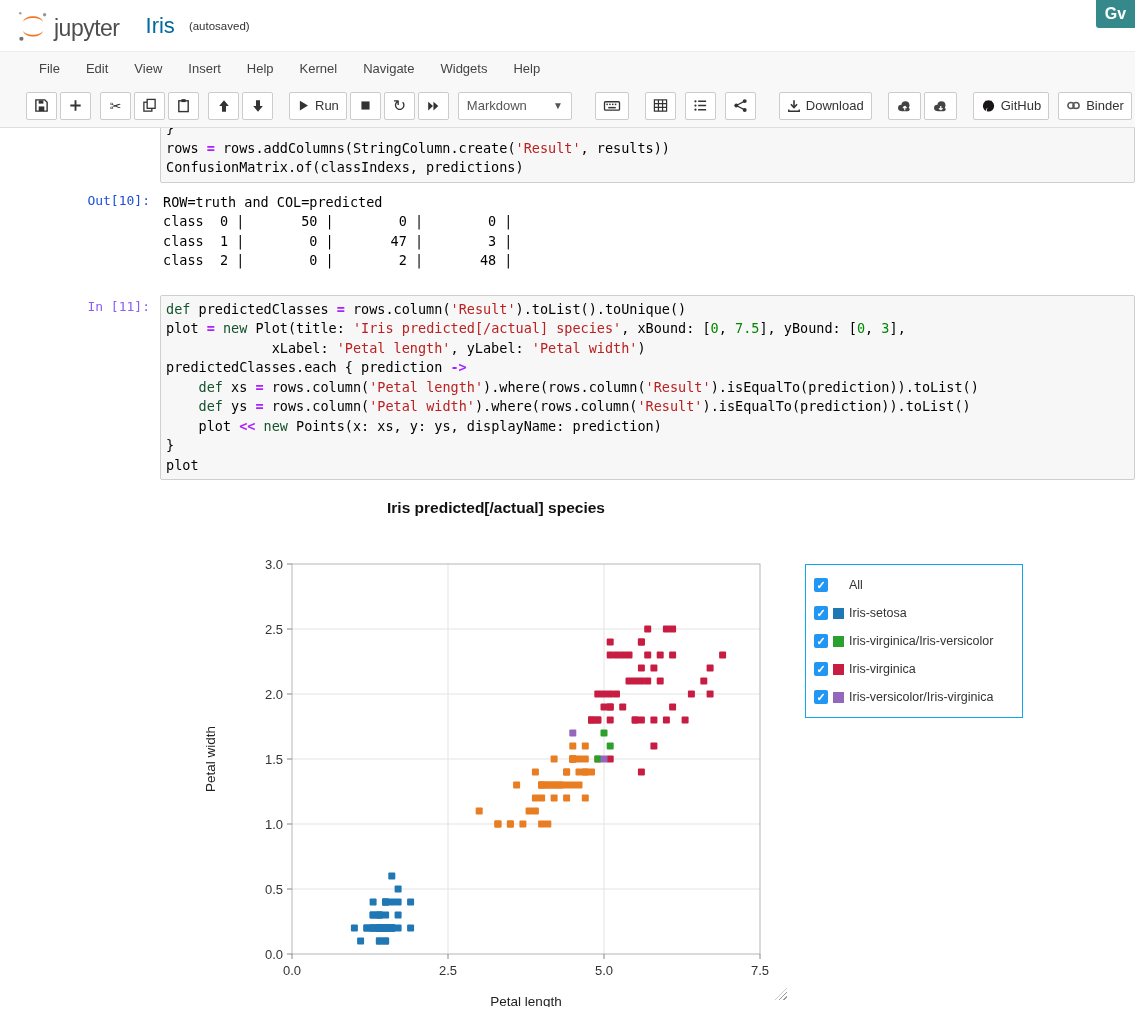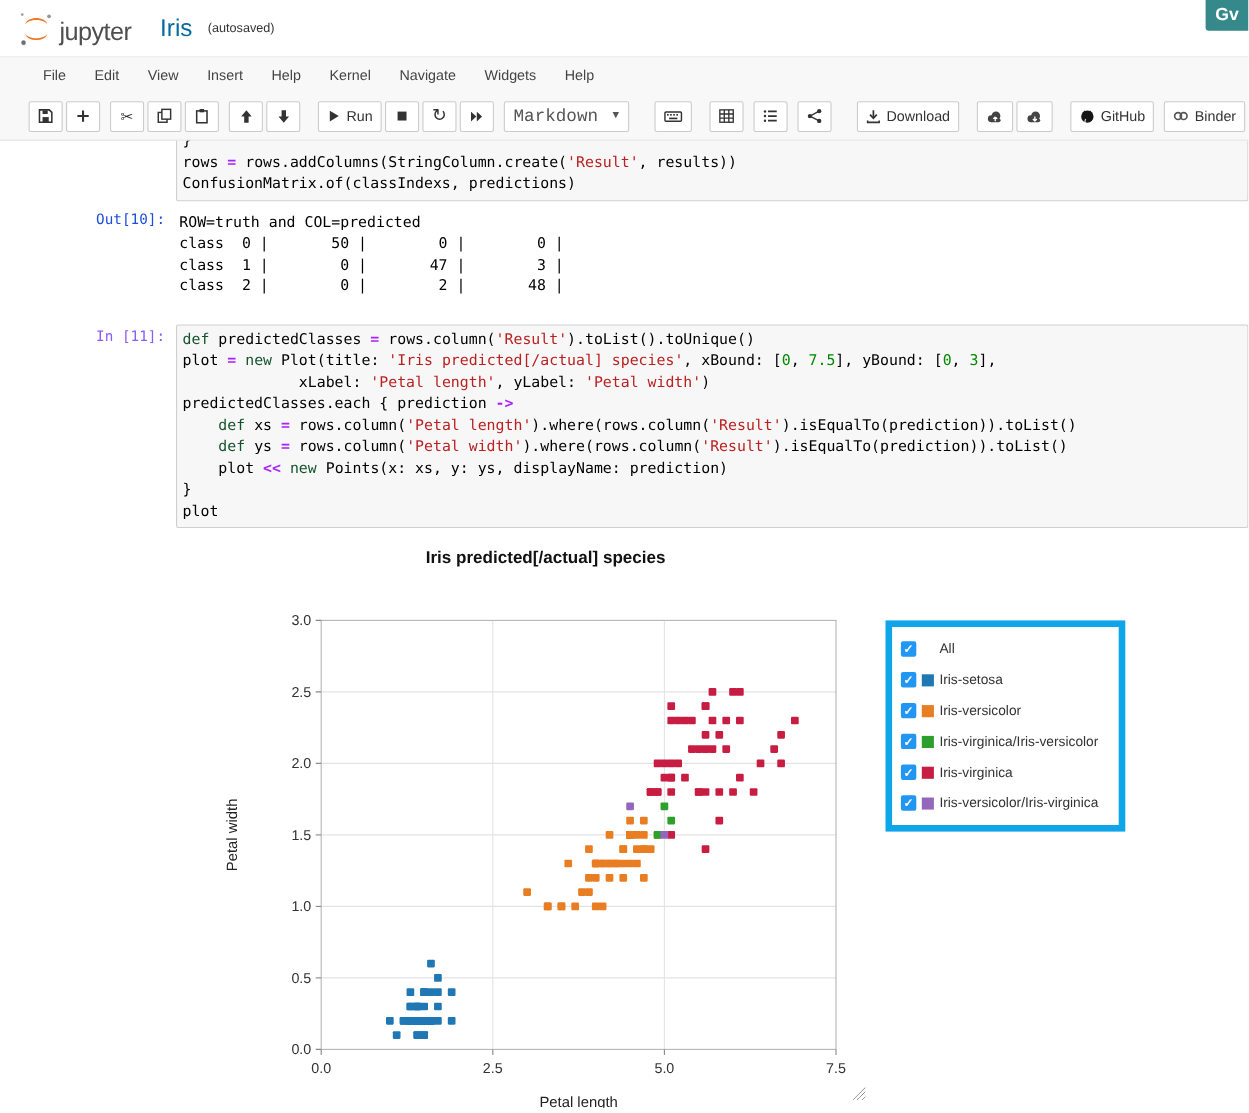--- a/index.html
+++ b/index.html
@@ -22,22 +22,22 @@
   .menu-item { padding:5px 13px; font-size:13px; color:#444; cursor:pointer; }
   .toolbar { height:43px; display:flex; align-items:center; padding-left:26px; }
   .tb { display:inline-flex; align-items:center; justify-content:center; gap:5px; height:28px; min-width:31px;
         padding:0 7px; background:#fff; border:1px solid #ccc; border-radius:2px;
         font-family:"Liberation Sans",sans-serif; font-size:13px; color:#333; margin-right:3px; cursor:pointer; }
   .uni { font-size:14px; line-height:1; color:#333; }
   .gap-s { display:inline-block; width:6px; }
   .gap-m { display:inline-block; width:13px; }
   .gap-l { display:inline-block; width:20px; }
   .select { display:inline-flex; align-items:center; justify-content:space-between; width:114px; height:28px;
-            padding:0 8px; background:#fff; border:1px solid #ccc; border-radius:2px; font-size:16px; color:#555;
-            margin:0 3px 0 6px; cursor:pointer;font-family:Liberation Mono, monospace; }
+            padding:0 8px; background:#fff; border:1px solid #ccc; border-radius:2px; font-size:13px; color:#555;
+            margin:0 3px 0 6px; cursor:pointer; }
   .caret { font-size:10px; color:#555; }
   .caret::after { content:"▼"; }
 
   
   .notebook { height:885px; overflow:hidden; background:#fff; }
   .cell-row { display:flex; }
   .prompt { flex:none; width:160px; text-align:right; padding:4px 10px 0 0;
             font-family:"DejaVu Sans Mono",monospace; font-size:13px; white-space:nowrap; }
   .prompt.in  { color:#8b5cf6; }
   .prompt.out { color:#1d4ed8; }
@@ -56,21 +56,21 @@
   .row-in11 { margin-top:24px; }
 
   
   .plot-output { position:relative; height:531px; }
   .plot-title { position:absolute; left:30px; top:19px; width:612px; text-align:center;
                 font-size:15.5px; font-weight:bold; color:#111; }
   .plot-svg { position:absolute; left:25px; top:59px; }
   .tick   { font-family:"Liberation Sans",sans-serif; font-size:13px; fill:#333; }
   .axlabel{ font-family:"Liberation Sans",sans-serif; font-size:13.5px; fill:#222; }
   .legend { position:absolute; left:645px; top:84px; width:218px; background:#fff;
-            border:6px solid #0ea5e9; padding:6px 0 6px 8px; }
+            border:1px solid #0ea5e9; padding:6px 0 6px 8px; }
   .lg-row { display:flex; align-items:center; height:28px; gap:5px; cursor:pointer; }
   .cb { flex:none; width:14px; height:14px; background:#2196f3; border-radius:2px; color:#fff;
         display:flex; align-items:center; justify-content:center; font-size:11px; font-weight:bold; }
   .cb::after { content:"✓"; }
   .swatch { flex:none; width:11px; height:11px; display:inline-block; }
   .lg-label { font-size:12.5px; color:#333; white-space:nowrap; }
   .resize-handle { position:absolute; left:615px; top:508px; width:12px; height:12px;
                    background:repeating-linear-gradient(135deg, transparent 0 2px, #999 2px 3px);
                    clip-path:polygon(100% 0, 100% 100%, 0 100%); cursor:nwse-resize; }
 
@@ -491,25 +491,20 @@
           <span class="swatch" style="visibility: hidden;"></span>
           <span class="lg-label">All</span>
         </label>
         <label class="lg-row">
           <span class="cb"></span>
           <span class="swatch" style="background: rgb(31, 119, 180);"></span>
           <span class="lg-label">Iris-setosa</span>
         </label>
         <label class="lg-row">
           <span class="cb"></span>
-          <span class="swatch" style="background: rgb(232, 125, 33);"></span>
-          <span class="lg-label">Iris-versicolor</span>
-        </label>
-        <label class="lg-row">
-          <span class="cb"></span>
           <span class="swatch" style="background: rgb(44, 160, 44);"></span>
           <span class="lg-label">Iris-virginica/Iris-versicolor</span>
         </label>
         <label class="lg-row">
           <span class="cb"></span>
           <span class="swatch" style="background: rgb(200, 29, 66);"></span>
           <span class="lg-label">Iris-virginica</span>
         </label>
         <label class="lg-row">
           <span class="cb"></span>

